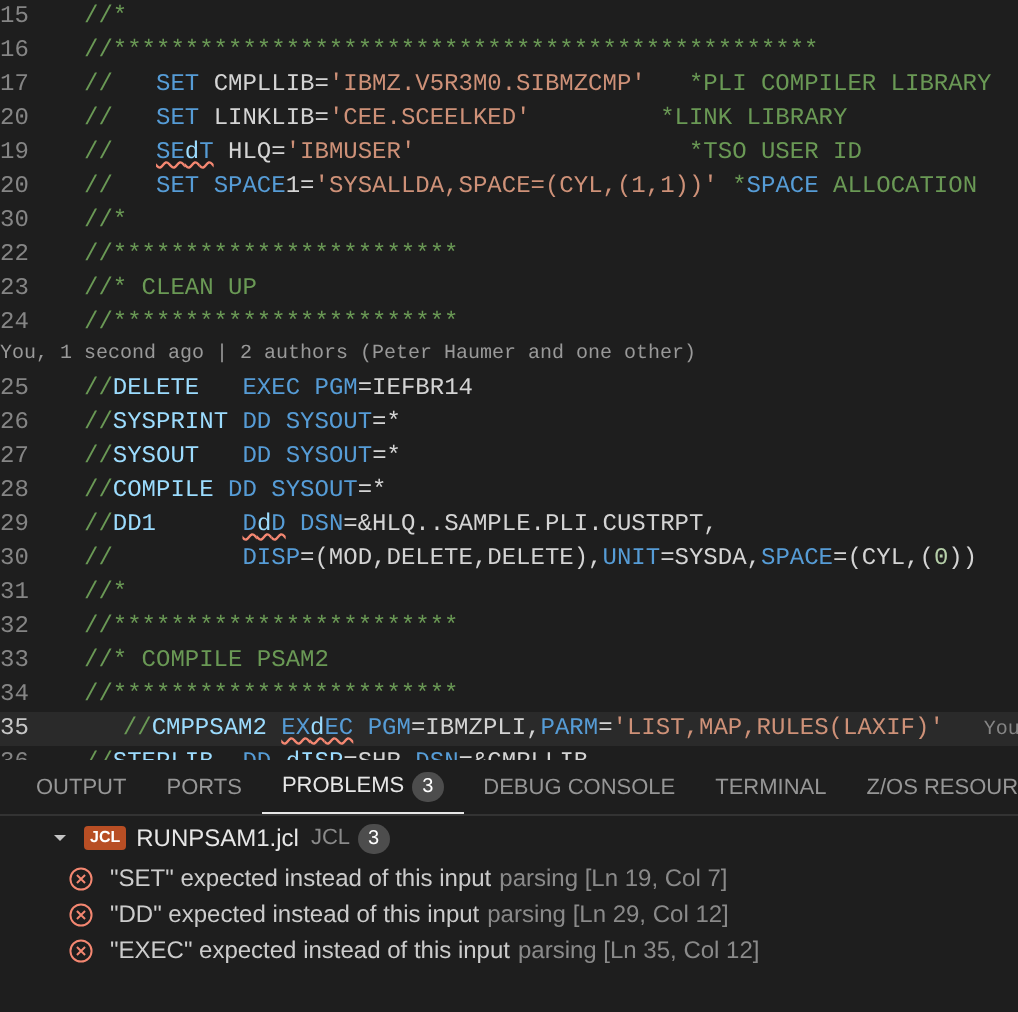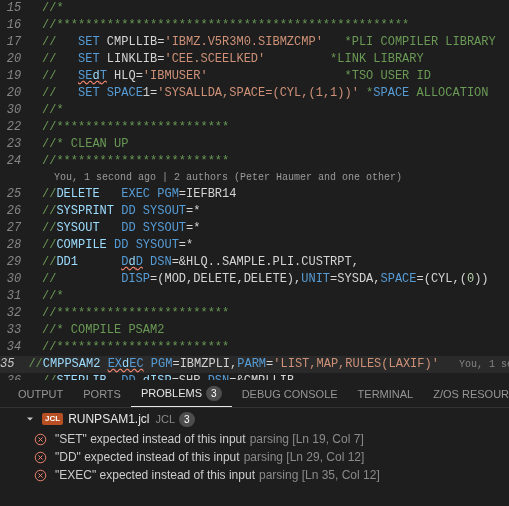--- a/index.html
+++ b/index.html
@@ -1,30 +1,30 @@
 <!DOCTYPE html>
 <html><head>
   <meta charset="utf-8">
   <style>
     * { margin: 0; padding: 0; box-sizing: border-box; }
     body { background: #1e1e1e; color: #d4d4d4; font-family: 'Consolas', 'Courier New', monospace; font-size: 12px; width: 509px; height: 506px; overflow: hidden; }
     .editor { height: 380px; overflow: hidden; }
     .line { display: flex; height: 17px; line-height: 17px; white-space: pre; }
-    .lineno { width: 42px; text-align: center; padding-right: 14px; color: #858585; user-select: none; font-style: italic; }
+    .lineno { width: 42px; text-align: left; padding-right: 14px; color: #858585; user-select: none; }
     .lineno.active { color: #c6c6c6; }
-    .line.active { background: #2a2a2a; }
+    .line.active { background: #2a2a2a; gap: 33px; }
     .code { flex: 1; }
     .cmt { color: #6a9955; }
     .kw { color: #569cd6; }
     .str { color: #ce9178; }
     .num { color: #b5cea8; }
     .ident { color: #9cdcfe; }
     .err { text-decoration: underline wavy #f48771; text-decoration-skip-ink: none; text-underline-offset: 1px; }
     .pun { color: #d4d4d4; font-family: Liberation Mono, monospace; }
-    .codelens { color: #999999; font-size: 10px; height: 16px; line-height: 16px; padding-left: 54px; }
+    .codelens { color: #999999; font-size: 10px; height: 16px; line-height: 16px; }
     .lens-inline { color: #858585; font-size: 10px; margin-left: 20px; }
     .tabs { display: flex; height: 28px; border-bottom: 1px solid #333; padding: 0 8px; font-size: 11px; font-family: -apple-system, 'Segoe UI', sans-serif; color: #969696; align-items: stretch; }
     .tab { padding: 0 10px; display: flex; align-items: center; cursor: pointer; white-space: nowrap; }
     .tab.active { color: #e7e7e7; border-bottom: 1px solid #e7e7e7; }
     .badge { background: #4d4d4d; color: #fff; border-radius: 10px; padding: 0 5px; font-size: 10px; margin-left: 4px; height: 15px; line-height: 15px; }
     .problems-header { display: flex; align-items: center; height: 22px; padding: 2px 24px; font-size: 12px; font-family: -apple-system, 'Segoe UI', sans-serif; }
     .chev { color: #c5c5c5; margin-right: 6px; display: inline-flex; }
     .jcl-icon { background: #b84e24; color: #fff; font-size: 8px; font-weight: bold; padding: 0 3px; border-radius: 2px; margin-right: 5px; height: 12px; line-height: 12px; }
     .file-name { color: #e7e7e7; }
     .file-ext { color: #8a8a8a; margin-left: 6px; font-size: 11px; }

